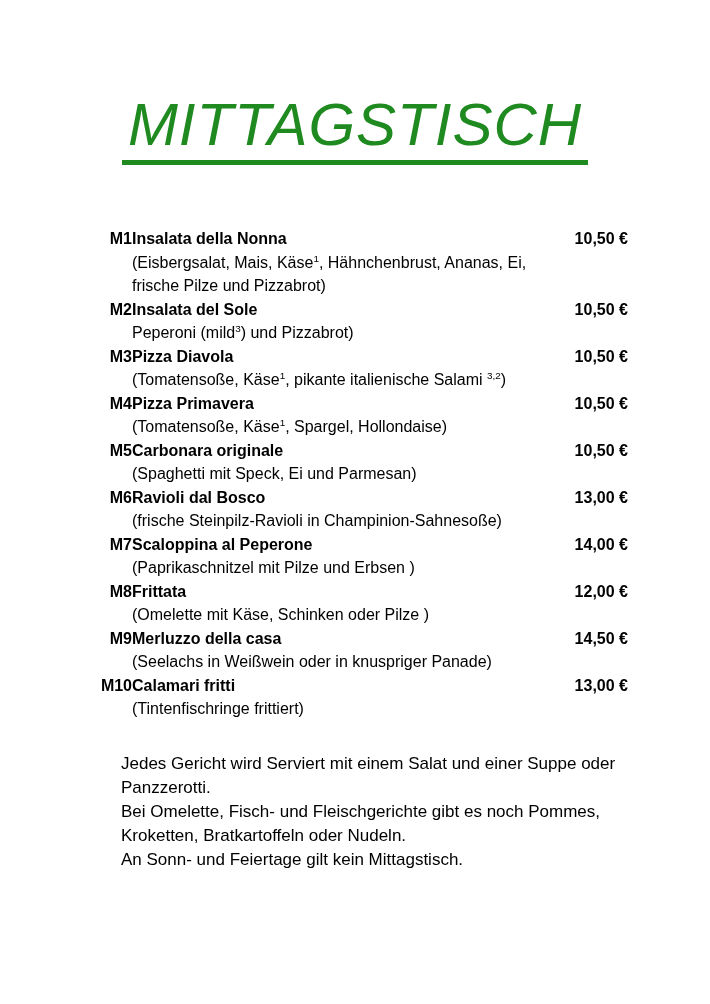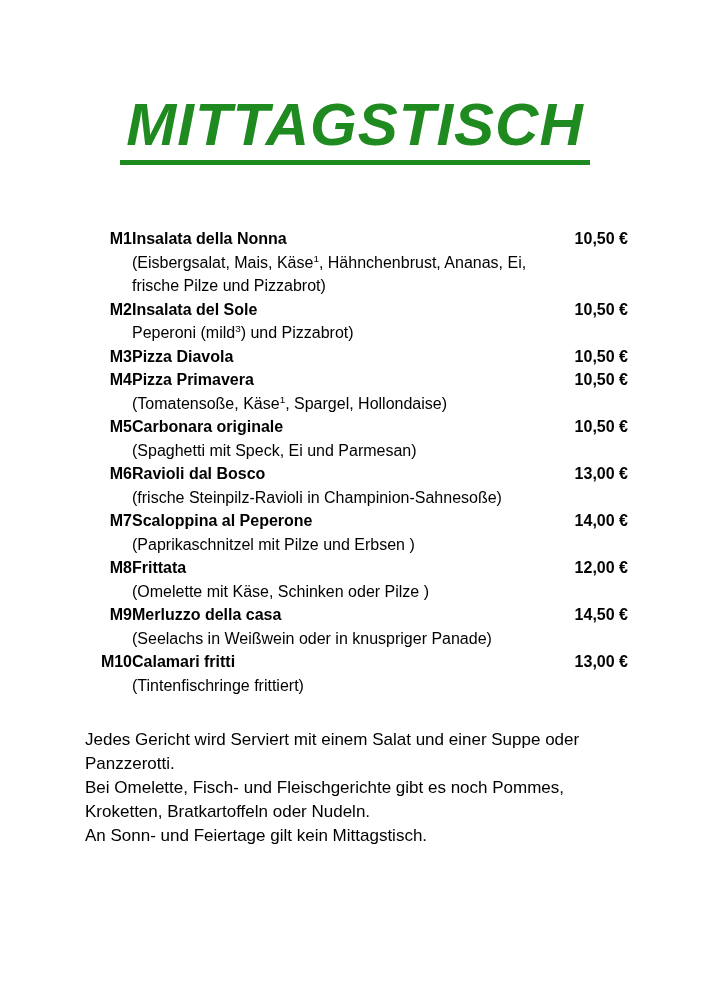--- a/index.html
+++ b/index.html
@@ -14,21 +14,21 @@
     color: #000000;
     overflow: hidden;
   }
   .title-wrap {
     padding-top: 95px;
     text-align: center;
   }
   .page-title {
     display: inline-block;
     font-size: 60px;
-    font-weight: bold;
+    font-weight: normal;
     font-style: italic;
     letter-spacing: 1px;
     color: var(--accent, #1f8a1f);
     border-bottom: 5px solid var(--accent, #1f8a1f);
     padding: 0 6px 5px 6px;
     line-height: 1.0;
     white-space: nowrap;
   }
   .menu {
     margin: 62px 82px 0 85px;
@@ -64,21 +64,21 @@
   .desc-line sup {
     font-size: 0.62em;
     line-height: 0;
     vertical-align: super;
   }
   .footer {
     margin: 31px 80px 0 85px;
     font-size: 17px;
     line-height: 24px;
   }
-  .footer-line { white-space: nowrap; }
+  .footer-line { white-space: nowrap; margin-left: 36px; }
 </style>
 </head>
 <body>
 
 <div class="page">
 
   <div class="title-wrap">
     <span class="page-title">MITTAGSTISCH</span>
   </div>
 
@@ -105,20 +105,23 @@
           <div class="desc-line"><span>Peperoni (mild</span><sup>3</sup><span>) und Pizzabrot)</span></div>
         </div>
   </div>
 
   <div class="menu-item">
     <div class="item-head">
       <span class="item-code">M3</span>
       <span class="item-name">Pizza Diavola</span>
       <span class="item-price">10,50 €</span>
     </div>
+    <div class="item-desc">
+          <div class="desc-line"><span>(Tomatensoße, Käse</span><sup>1</sup><span>, pikante italienische Salami </span><sup>3,2</sup><span>)</span></div>
+        </div>
   </div>
 
   <div class="menu-item">
     <div class="item-head">
       <span class="item-code">M4</span>
       <span class="item-name">Pizza Primavera</span>
       <span class="item-price">10,50 €</span>
     </div>
     <div class="item-desc">
           <div class="desc-line"><span>(Tomatensoße, Käse</span><sup>1</sup><span>, Spargel, Hollondaise)</span></div>

